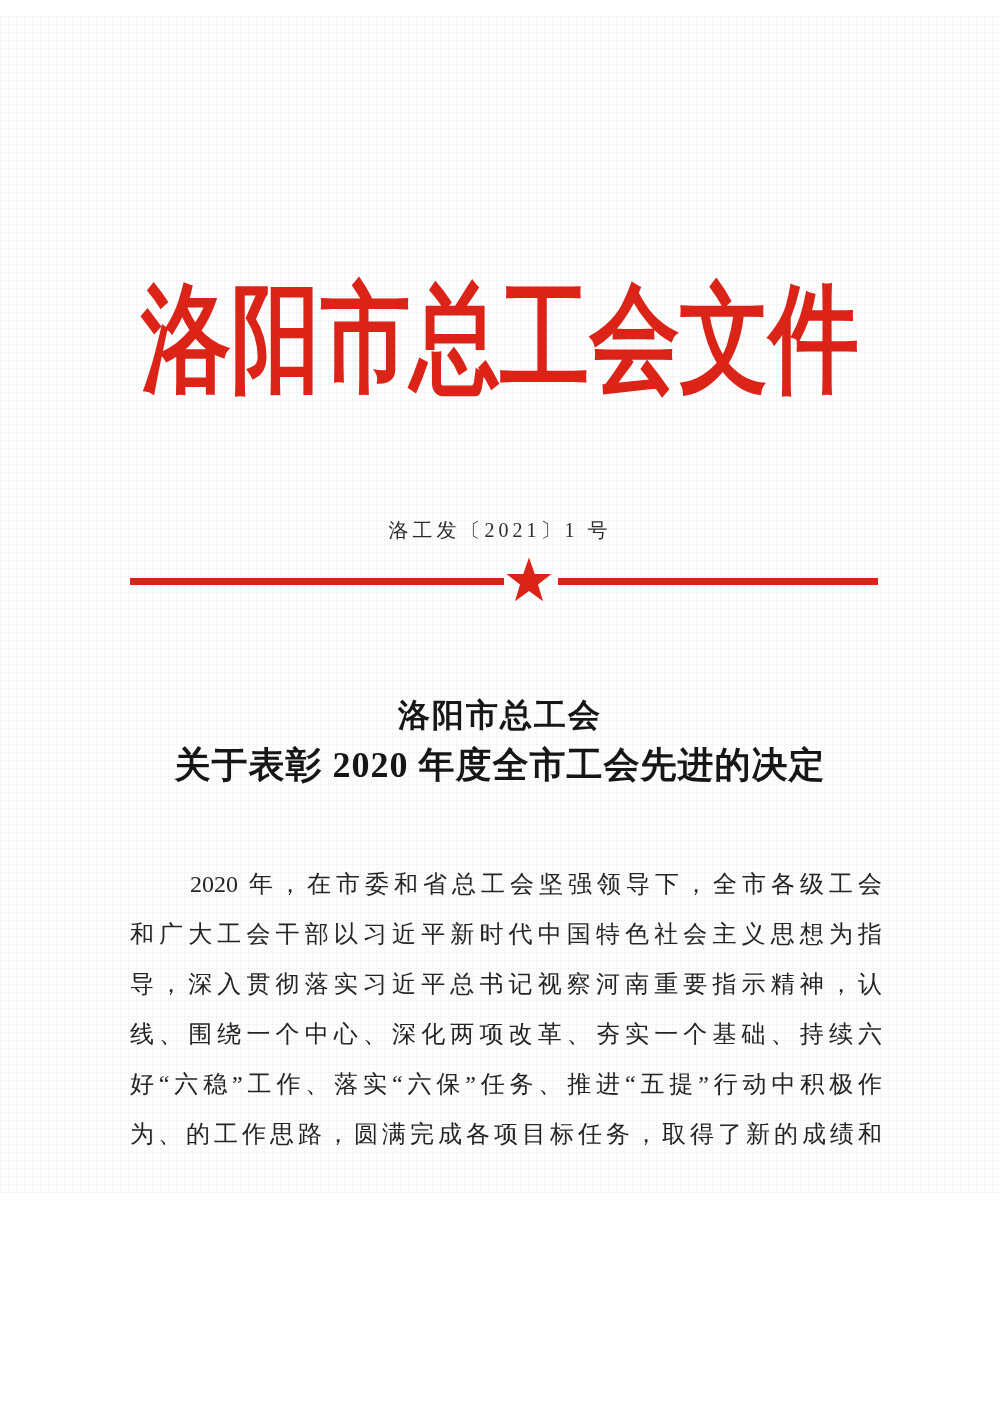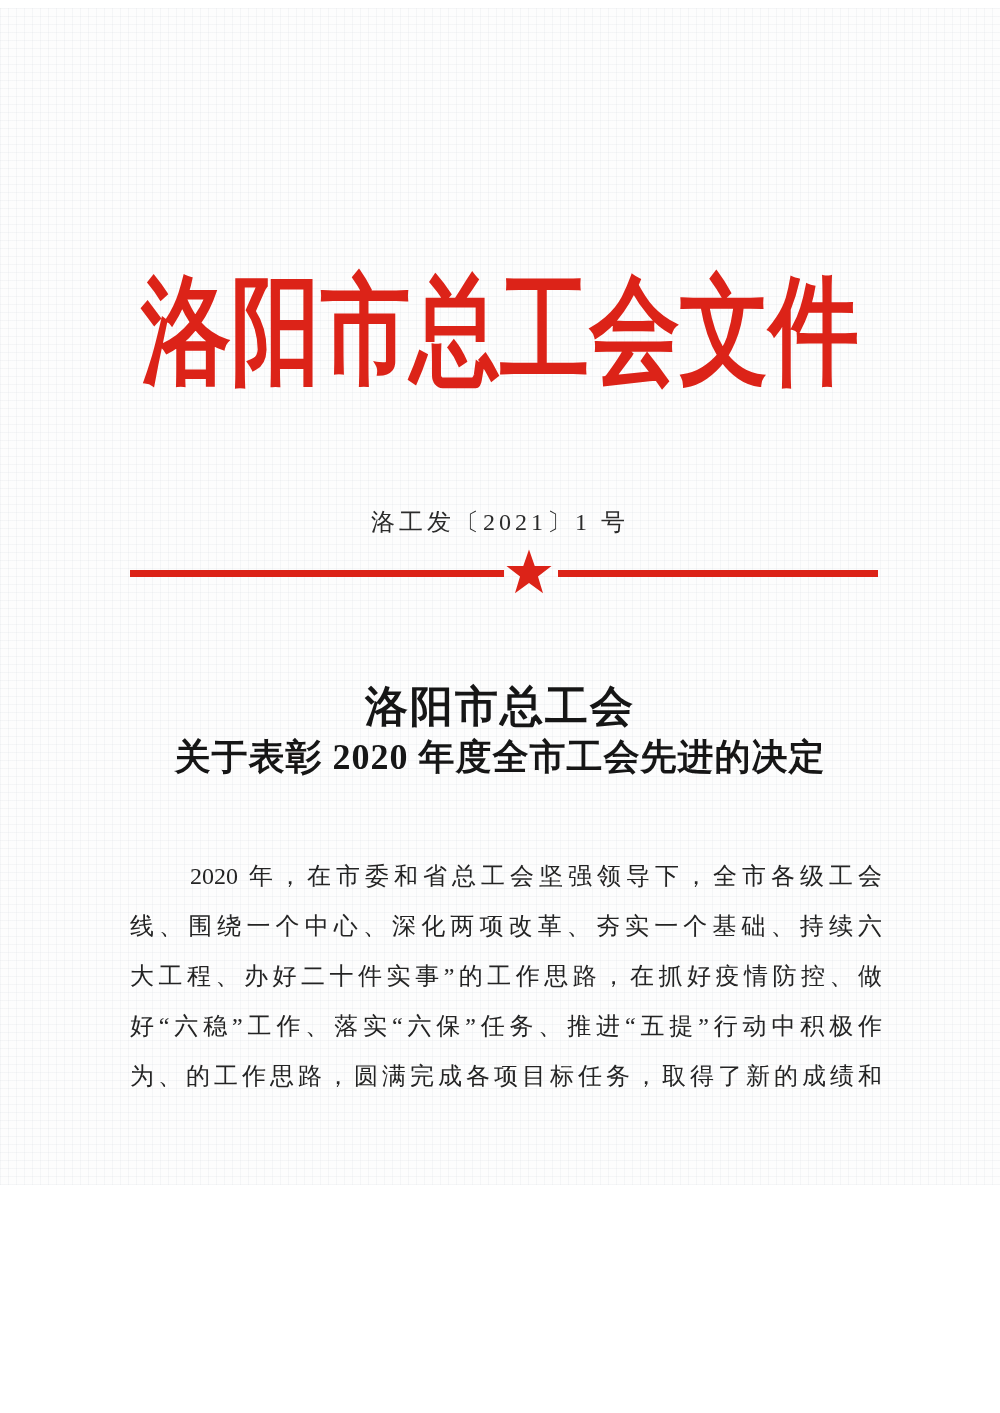--- a/index.html
+++ b/index.html
@@ -4,21 +4,21 @@
 <style>
   html, body {
     margin: 0;
     padding: 0;
     background: #ffffff;
   }
   .page {
     position: relative;
     width: 1000px;
     height: 1177px;
-    margin: 8px auto;
+    margin: 16px auto;
     overflow: hidden;
     background-color: #fdfdfd;
     
     background-image:
       repeating-linear-gradient(0deg,  rgba(222,226,231,0.28) 0 1px, rgba(0,0,0,0) 1px 8px),
       repeating-linear-gradient(90deg, rgba(222,226,231,0.28) 0 1px, rgba(0,0,0,0) 1px 8px);
     font-family: "Liberation Serif", "DejaVu Serif", serif;
     color: #2a2a2a;
   }
 
@@ -40,21 +40,21 @@
     white-space: nowrap;
   }
 
   
   .doc-number {
     position: absolute;
     top: 492px;
     left: 0;
     width: 100%;
     line-height: 44px;
-    font-size: 24px;
+    font-size: 20px;
     text-align: center;
     color: #2b2b2b;
     letter-spacing: 4px;
     white-space: nowrap;
   }
 
   
   .divider {
     position: absolute;
     top: 536px;
@@ -80,21 +80,21 @@
   }
   .divider svg { display: block; }
 
   
   .doc-title-1 {
     position: absolute;
     top: 676px;
     left: 0;
     width: 100%;
     line-height: 46px;
-    font-size: 43px;
+    font-size: 32px;
     font-weight: 900;
     text-align: center;
     color: #161616;
     letter-spacing: 2px;
     white-space: nowrap;
   }
   .doc-title-2 {
     position: absolute;
     top: 722px;
     left: 0;
@@ -159,21 +159,22 @@
     </div>
     <div class="seg seg-right"></div>
   </div>
 
   <div class="doc-title-1">洛阳市总工会</div>
 
   <div class="doc-title-2">关于表彰 2020 年度全市工会先进的决定</div>
 
   <div class="body-text">
     <div class="body-line first">2020 年，在市委和省总工会坚强领导下，全市各级工会</div>
+    <div class="body-line">和广大工会干部以习近平新时代中国特色社会主义思想为指</div>
+    <div class="body-line">导，深入贯彻落实习近平总书记视察河南重要指示精神，认</div>
     <div class="body-line">线、围绕一个中心、深化两项改革、夯实一个基础、持续六</div>
-    <div class="body-line">大工程、办好二十件实事”的工作思路，在抓好疫情防控、做</div>
     <div class="body-line">好“六稳”工作、落实“六保”任务、推进“五提”行动中积极作</div>
     <div class="body-line">为、的工作思路，圆满完成各项目标任务，取得了新的成绩和</div>
   </div>
 
   <div class="page-number">— 1 —</div>
 
 </div>
 
 </body></html>

